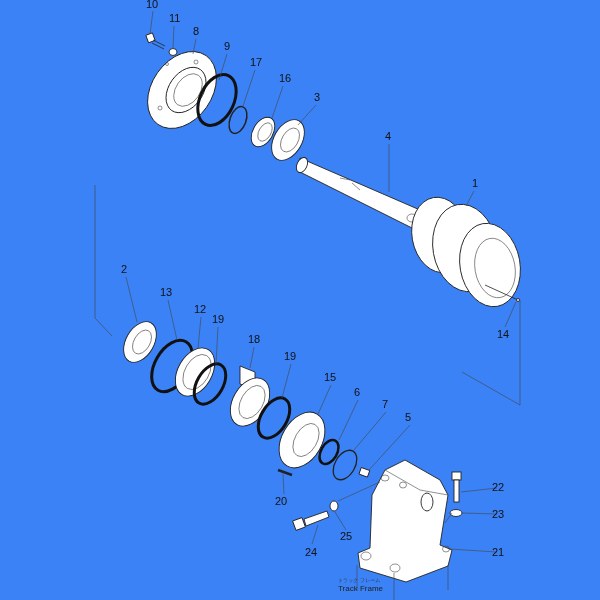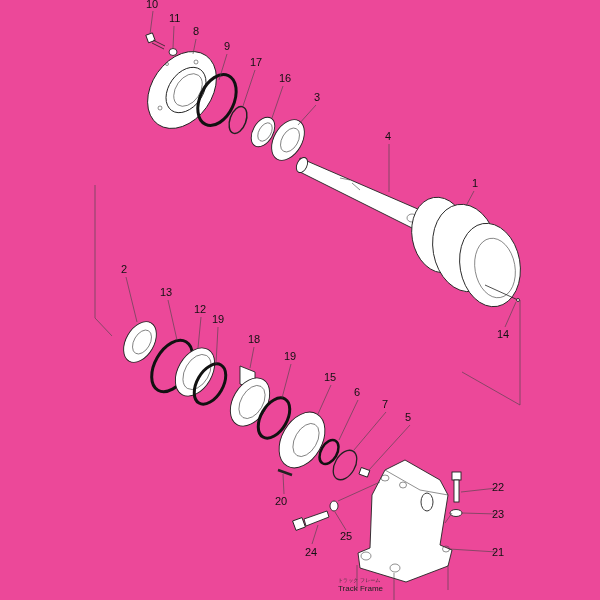--- a/index.html
+++ b/index.html
@@ -1,16 +1,16 @@
 <!DOCTYPE html>
 <html><head>
 <meta charset="utf-8">
 <style>
   html, body { margin:0; padding:0; background:#ffffff; }
-  #canvas { position:relative; width:600px; height:600px; background:#ec4899; overflow:hidden; }
+  #canvas { position:relative; width:600px; height:600px; background:#3b82f6; overflow:hidden; }
   svg { position:absolute; left:0; top:0; }
   .lbl { font-family:"Liberation Sans", sans-serif; font-size:11px; fill:#111; }
   .tf { font-family:"Liberation Sans", sans-serif; font-size:8px; fill:#222; }
   .tfj { font-family:"DejaVu Sans", sans-serif; font-size:5px; fill:#333; }
   .ln { stroke:#222; stroke-width:0.8; fill:none; }
   .pt { stroke:#222; stroke-width:0.9; fill:#fff; }
   .thin { stroke:#444; stroke-width:0.6; fill:none; }
   .ring { stroke:#111; stroke-width:3; fill:none; }
 </style>
 </head>

